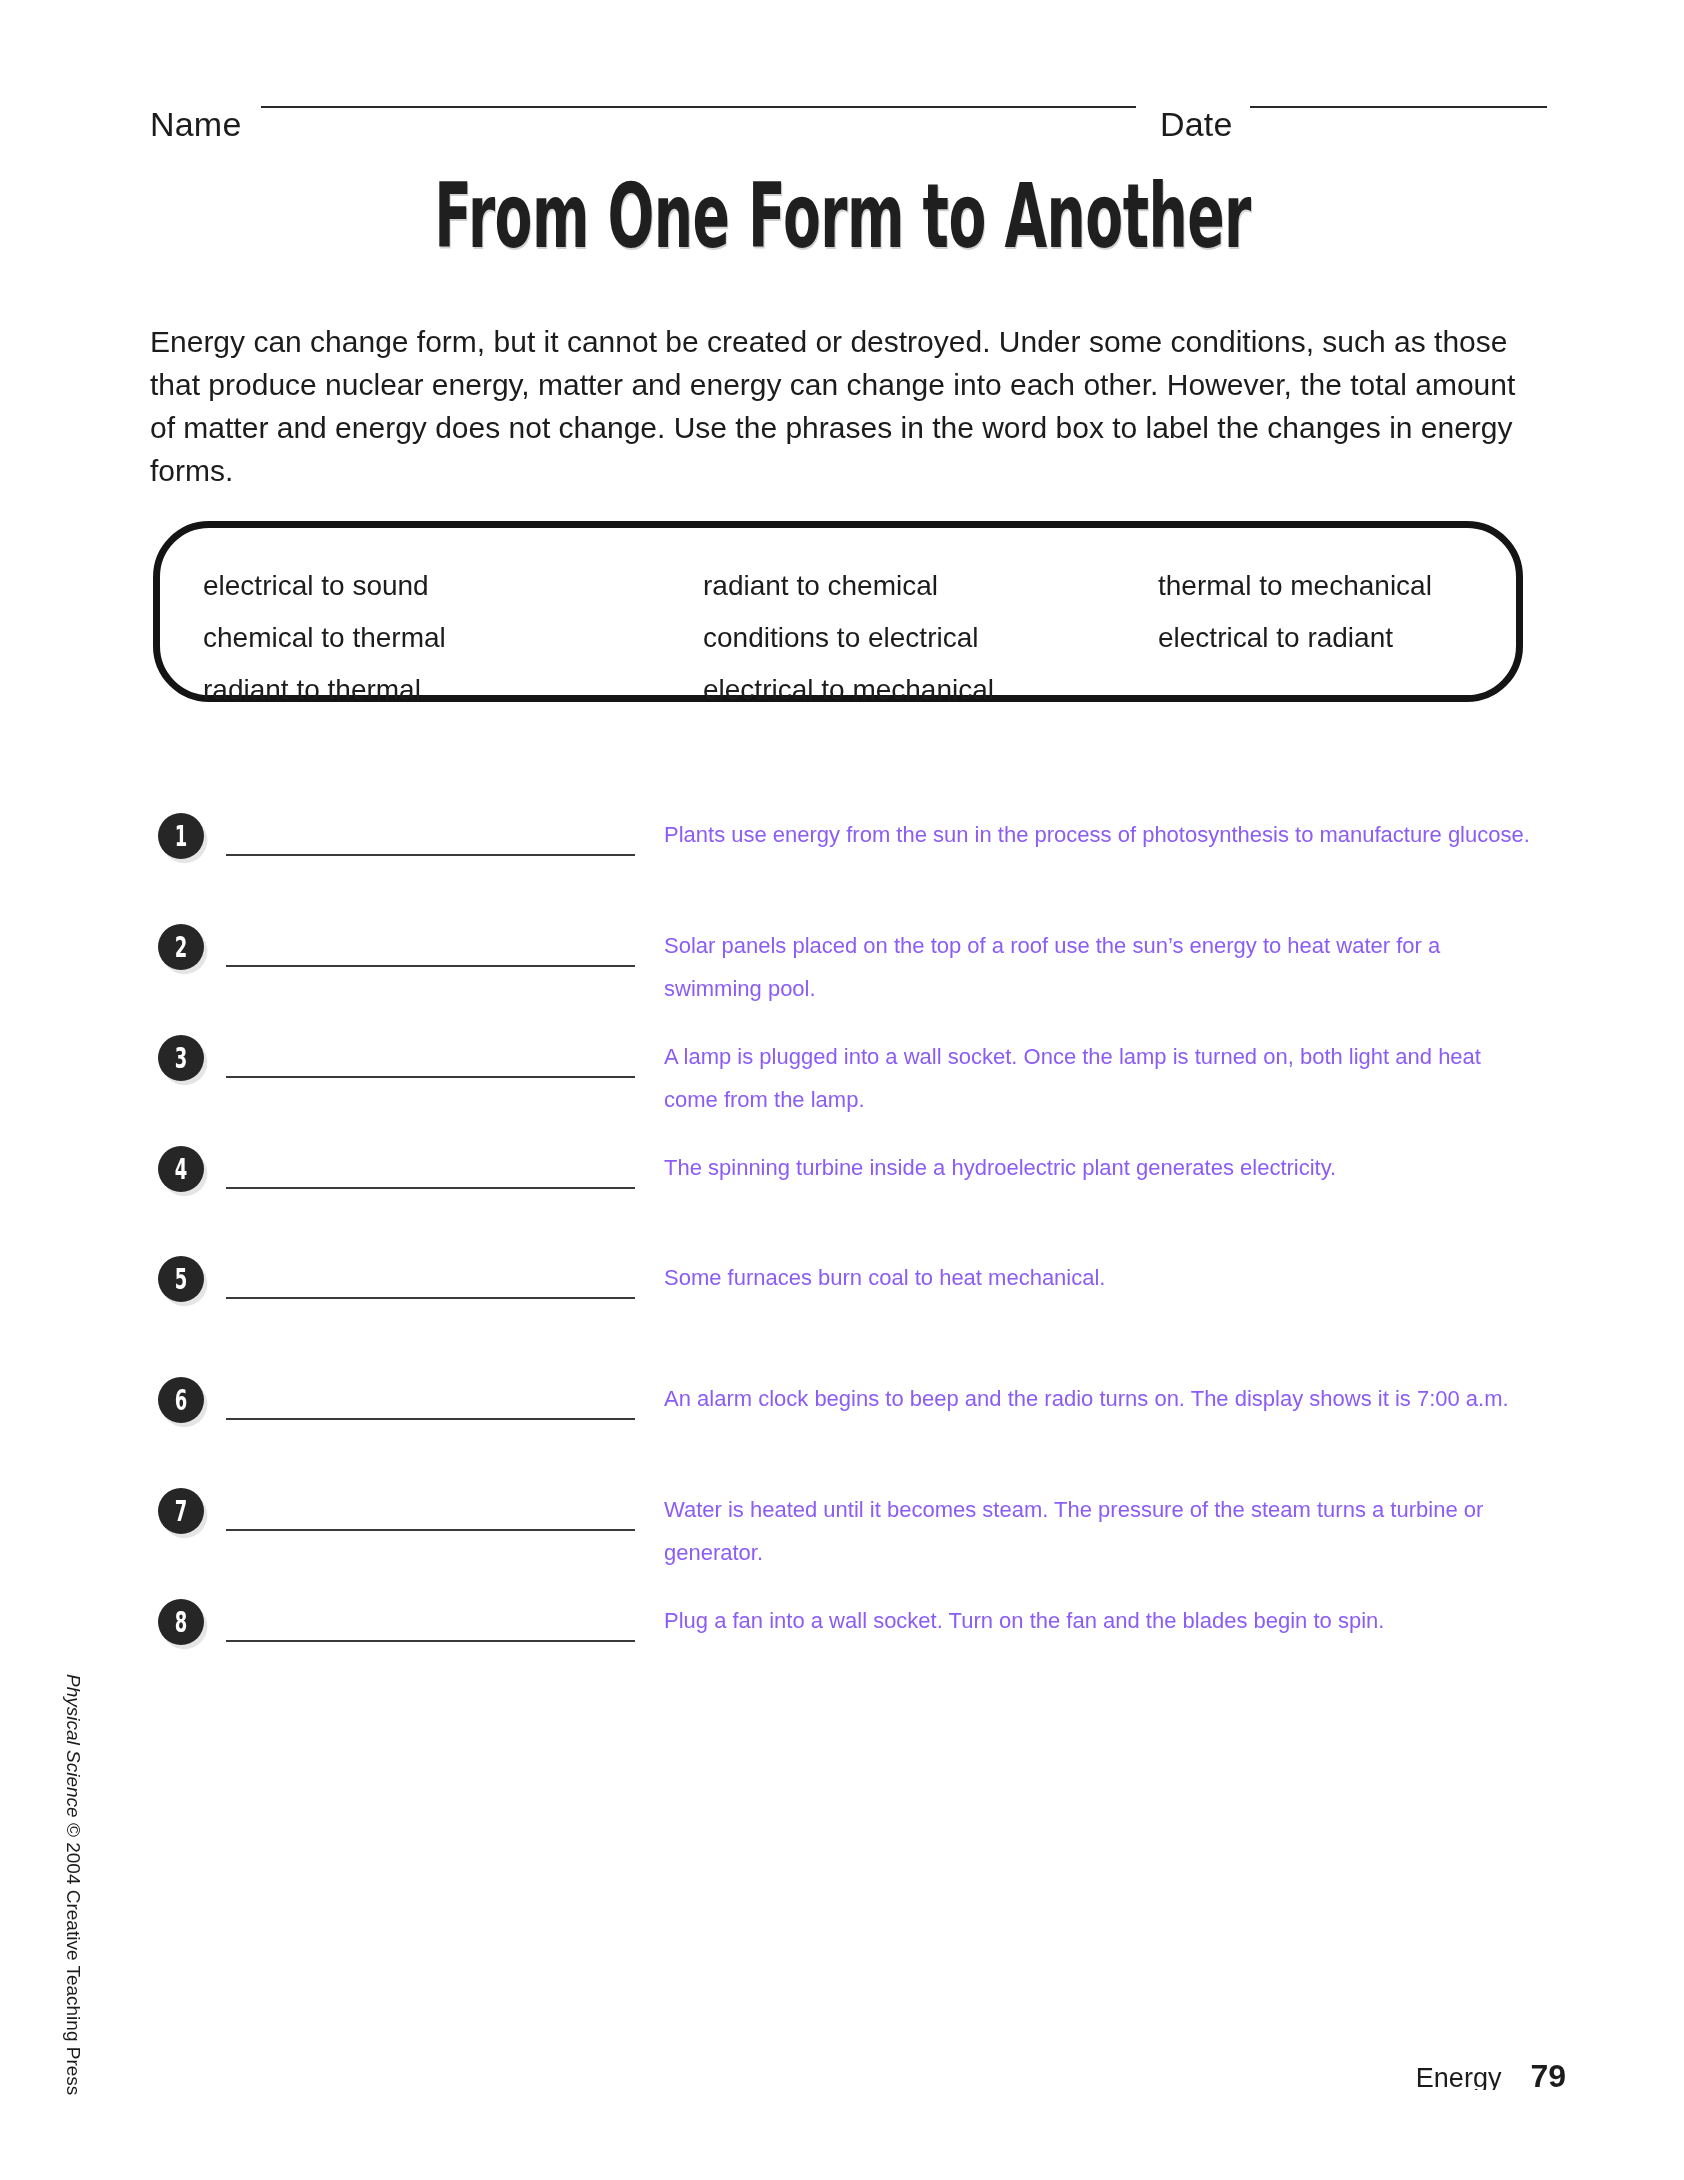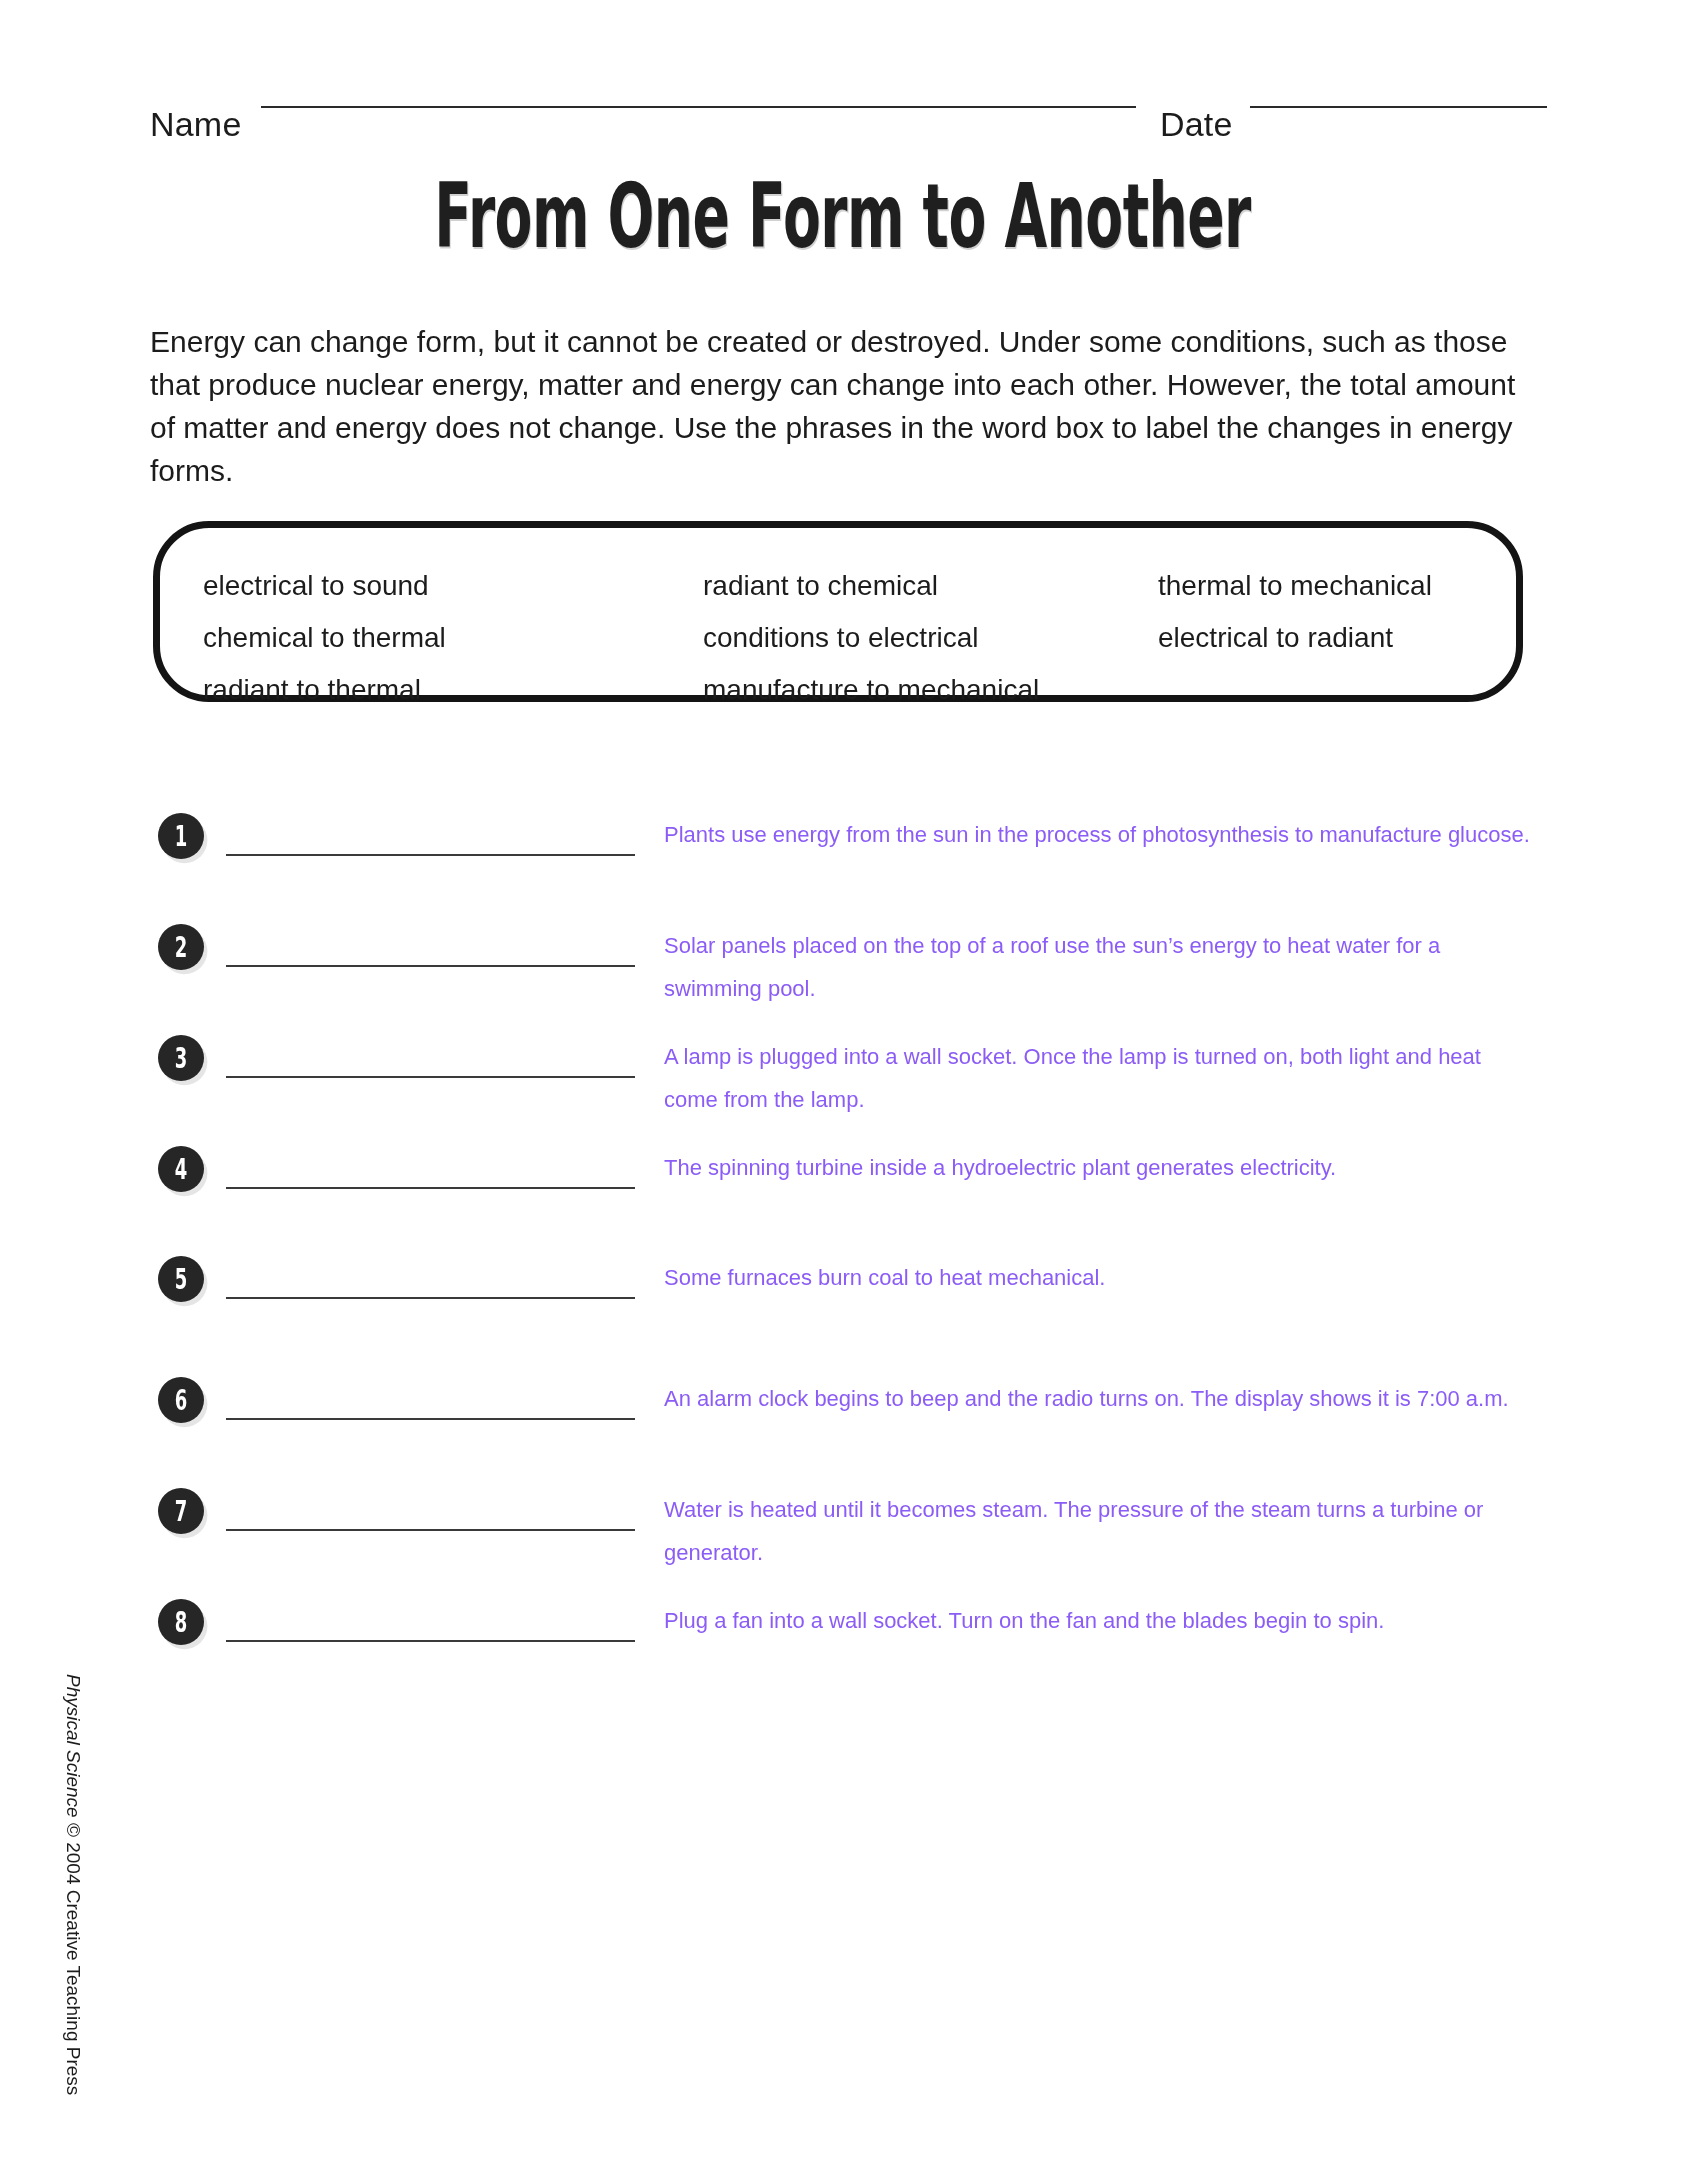--- a/index.html
+++ b/index.html
@@ -221,21 +221,21 @@
   <div class="wordbox">
     <div class="wb-cols">
       <div class="wb-col c0">
         <div class="wb-item">electrical to sound</div>
         <div class="wb-item">chemical to thermal</div>
         <div class="wb-item">radiant to thermal</div>
       </div>
       <div class="wb-col c1">
         <div class="wb-item">radiant to chemical</div>
         <div class="wb-item">conditions to electrical</div>
-        <div class="wb-item">manufacture to mechanical</div>
+        <div class="wb-item">electrical to mechanical</div>
       </div>
       <div class="wb-col c2">
         <div class="wb-item">thermal to mechanical</div>
         <div class="wb-item">electrical to radiant</div>
       </div>
     </div>
   </div>
 
   <div class="items" id="items-root">
       <div class="item" style="top: 813px;">
@@ -293,15 +293,18 @@
         </div>
         <div class="answer-rule"></div>
         <div class="item-text">Plug a fan into a wall socket. Turn on the fan and the blades begin to spin.</div>
       </div>
     </div>
 
   <div class="sidenote">
     <span class="ital">Physical Science</span><span> © 2004 Creative Teaching Press</span>
   </div>
 
+  <div class="footer">
+    <span>Energy</span><span class="fnum">79</span>
+  </div>
 
 </div>
 
 
 </body></html>

